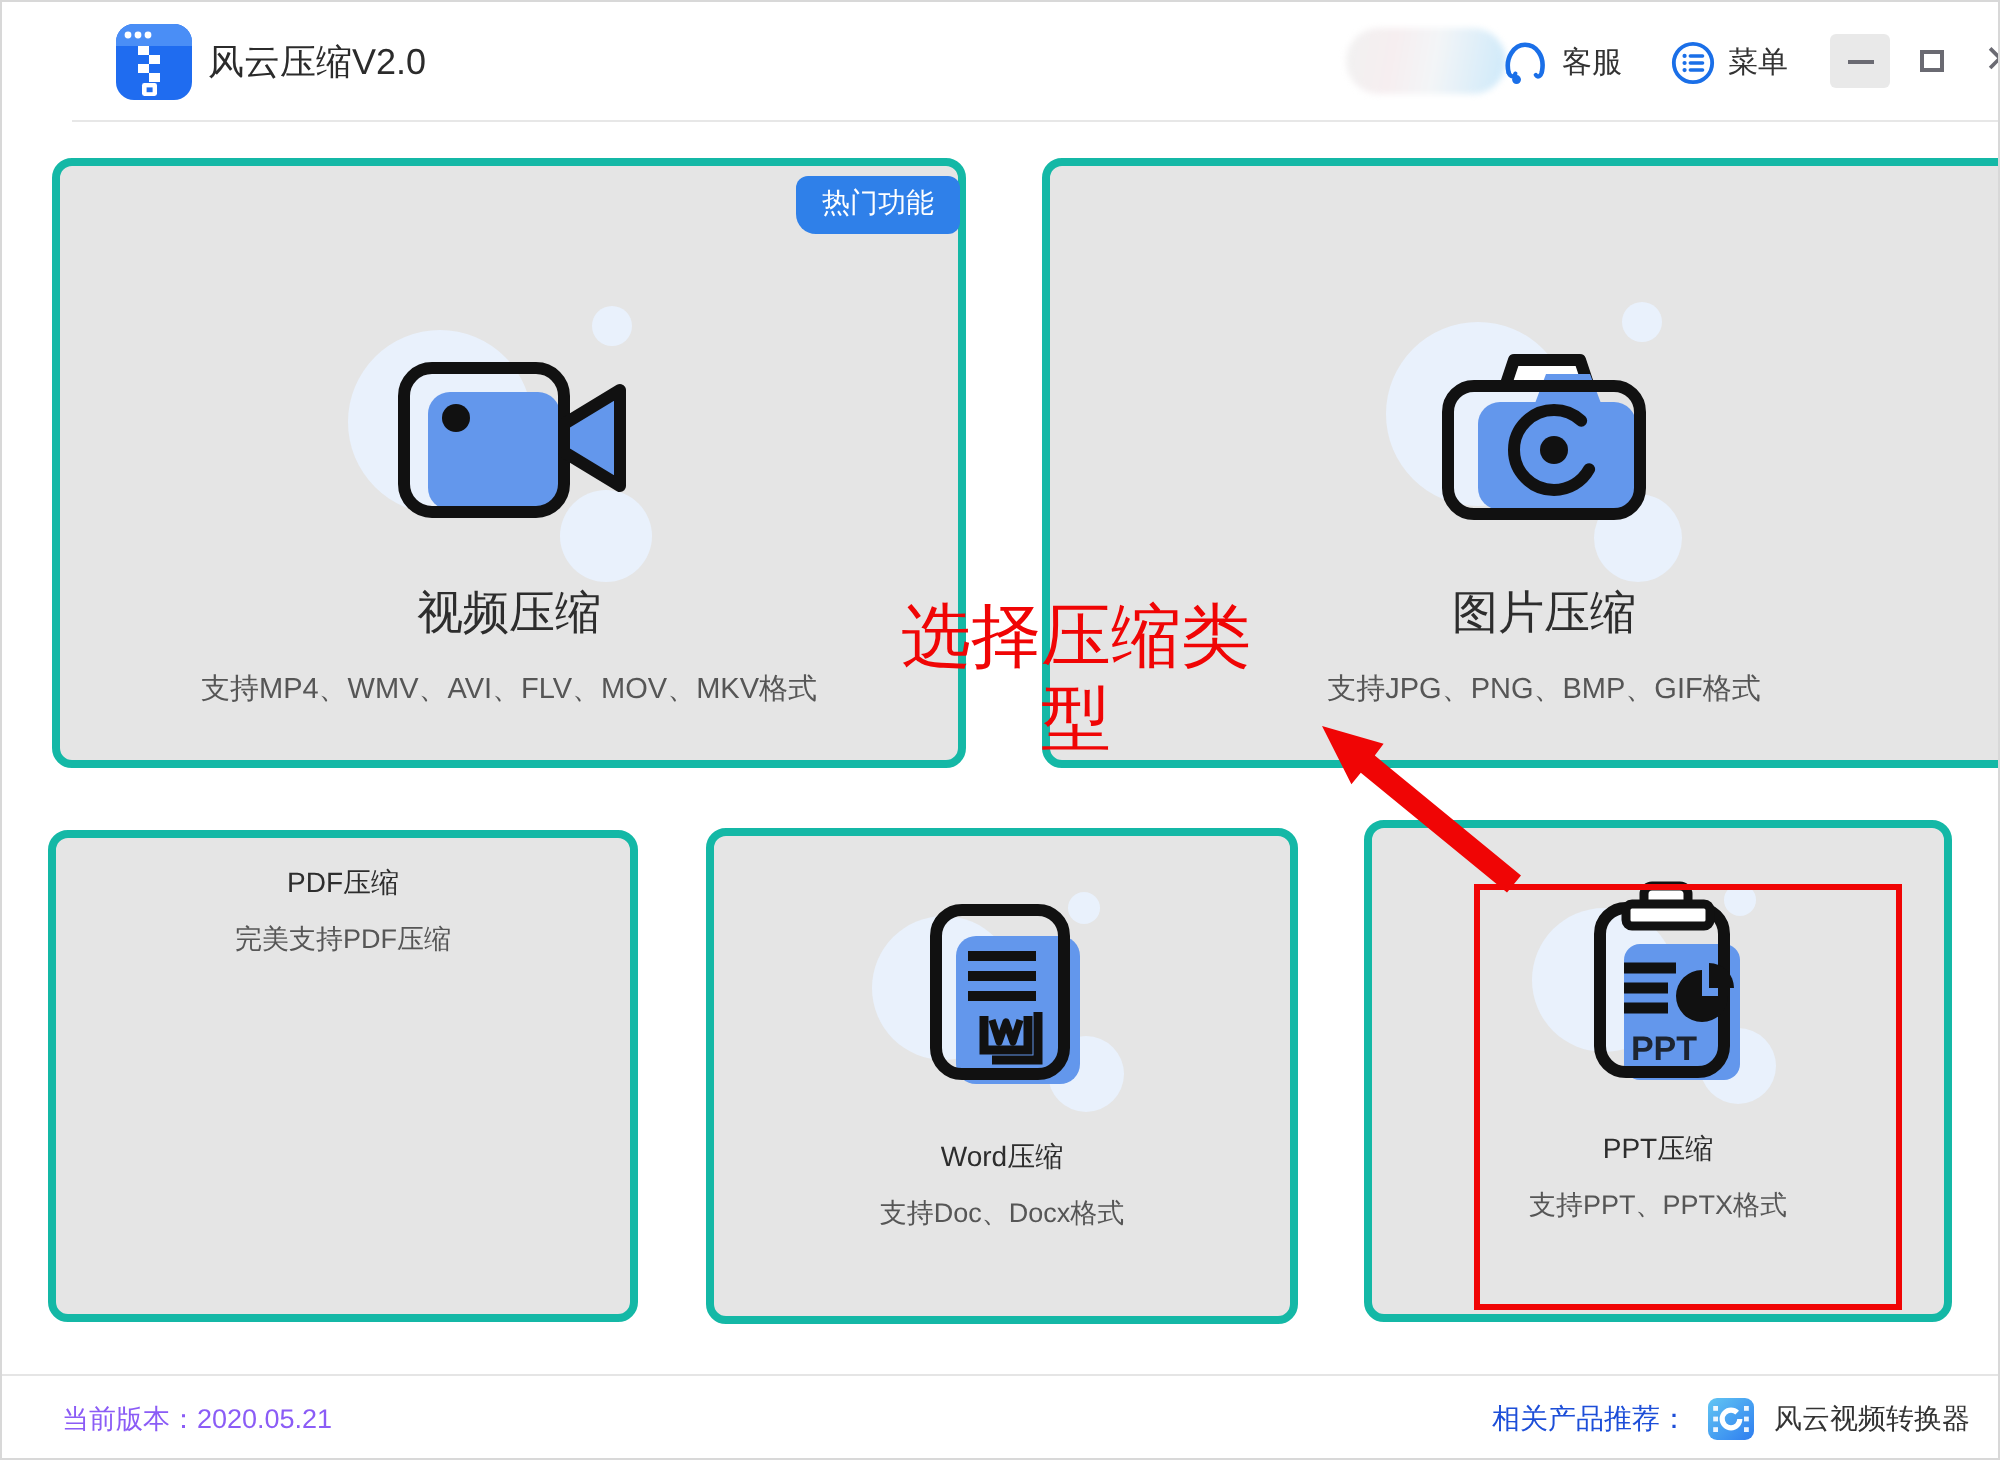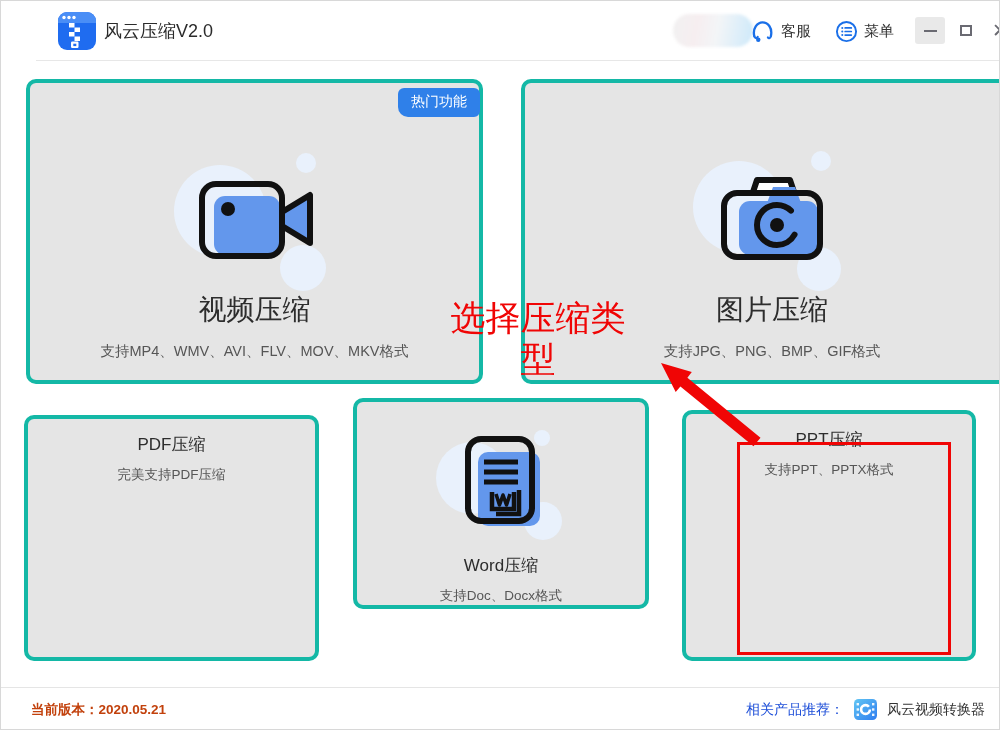--- a/index.html
+++ b/index.html
@@ -21,40 +21,40 @@
   .win-min i { display:block; width:13px; height:2px; background:#6a6a72; }
   .win-max { left:915px; }
   .win-max i { display:block; width:12px; height:11px; border:2px solid #6a6a72; }
   .win-close { left:949px; font-size:19px; color:#6a6a72; line-height:1; }
 
   
   .card { position:absolute; background:#e5e5e5; border:4px solid #14b8a6; border-radius:10px; cursor:pointer; text-align:center; }
   .card-video { left:25px;  top:78px;  width:457px; height:305px; }
   .card-image { left:520px; top:78px;  width:502px; height:305px; }
   .card-pdf   { left:23px;  top:414px; width:295px; height:246px; }
-  .card-word  { left:352px; top:397px; width:296px; height:211px;text-align:center; }
+  .card-word  { left:352px; top:413px; width:296px; height:248px;text-align:center; }
   .card-ppt   { left:681px; top:409px; width:294px; height:251px; }
 
   .badge { position:absolute; right:-1px; top:5px; background:#2f80e9; color:#fff; font-size:14px;
            padding:5px 13px 6px; border-radius:6px 6px 6px 10px; }
 
   .iconwrap { position:relative; margin:0 auto; }
   .iw-big { width:170px; height:146px; margin-top:62px; }
   .iw-sm  { width:150px; height:112px; margin-top:26px; }
   .bubble { position:absolute; border-radius:50%; background:#e9f1fc; }
   .iconsvg { position:absolute; }
 
-  .card-title { font-size:28px; color:#2d2d2d; margin-top:0; }
+  .card-title { font-size:23px; color:#2d2d2d; margin-top:0; }
   .card-sub   { font-size:14.5px; color:#565656; margin-top:13px; }
-  .sm .card-title { font-size:17px; margin-top:14px; }
+  .sm .card-title { font-size:14px; margin-top:14px; }
   .sm .card-sub { font-size:13.5px; margin-top:10px; }
 
   
   .footer { position:absolute; left:0; top:686px; width:100%; height:44px; background:#fff; border-top:1px solid #e5e5e5; }
-  .version { position:absolute; left:30px; top:0; height:43px; line-height:43px; font-size:13.5px; color:#c2410c;font-weight:bold; }
+  .version { position:absolute; left:30px; top:0; height:43px; line-height:43px; font-size:13.5px; color:#8b5cf6; }
   .recommend { position:absolute; right:14px; top:0; height:43px; display:flex; align-items:center; gap:10px; }
   .recommend .rlabel { font-size:14px; color:#1d4ed8; }
   .recommend .rname { font-size:14px; color:#333; cursor:pointer; }
 
   
   .anno-layer { position:absolute; left:2px; top:0; width:1000px; height:730px; pointer-events:none; z-index:50; }
   .anno-text { position:absolute; left:442px; top:297px; width:186px; text-align:center;
                font-family:"Liberation Serif", serif; font-size:35px; line-height:41px; color:#f00505; }
   .anno-rect { position:absolute; left:734px; top:441px; width:214px; height:213px; border:3px solid #f00505; }
   .anno-svg { position:absolute; left:0; top:0; }
@@ -181,20 +181,39 @@
           <path d="M40 60 L43.5 71 L47 61 L50.5 71 L54 60" fill="none" stroke="#111" stroke-width="3.6" stroke-linejoin="round"></path>
           <path d="M63 56 L63 80 L40 80" fill="none" stroke="#111" stroke-width="4.5"></path>
         </g>
       </svg>
     </div>
     <div class="card-title">Word压缩</div>
     <div class="card-sub">支持Doc、Docx格式</div>
   </div>
 
   <div class="card card-ppt sm">
+    <div class="iconwrap iw-sm">
+      <div class="bubble" style="left:12px;top:14px;width:72px;height:72px;"></div>
+      <div class="bubble" style="right:26px;top:2px;width:16px;height:16px;"></div>
+      <div class="bubble" style="right:16px;bottom:0;width:38px;height:38px;"></div>
+      <svg class="iconsvg" style="left:28px;top:0px;" width="100" height="112" viewBox="0 0 100 112">
+        <g>
+          <rect x="30" y="32" width="58" height="68" rx="8" fill="#6397ec"></rect>
+          <rect x="18" y="14" width="62" height="82" rx="13" fill="none" stroke="#111" stroke-width="6"></rect>
+          <rect x="40" y="3" width="22" height="11" rx="4" fill="#fff" stroke="#111" stroke-width="4.5"></rect>
+          <rect x="31" y="12" width="42" height="11" rx="3" fill="#fff" stroke="#111" stroke-width="4.5"></rect>
+          <line x1="30" y1="44" x2="56" y2="44" stroke="#111" stroke-width="5.5"></line>
+          <line x1="30" y1="54" x2="52" y2="54" stroke="#111" stroke-width="5.5"></line>
+          <line x1="30" y1="64" x2="52" y2="64" stroke="#111" stroke-width="5.5"></line>
+          <path d="M69 58 L69 45 A13 13 0 1 0 82 58 Z" fill="#111"></path>
+          <path d="M72.5 54 L72.5 41.5 A12.5 12.5 0 0 1 85 54 Z" fill="#111"></path>
+          <text x="50" y="90" text-anchor="middle" font-family="Liberation Sans, sans-serif" font-size="17" font-weight="bold" fill="#1d2430">PPT</text>
+        </g>
+      </svg>
+    </div>
     <div class="card-title">PPT压缩</div>
     <div class="card-sub">支持PPT、PPTX格式</div>
   </div>
 
   <div class="footer">
     <div class="version">
       <span>当前版本：</span><span>2020.05.21</span>
     </div>
     <div class="recommend">
       <span class="rlabel">相关产品推荐：</span>

